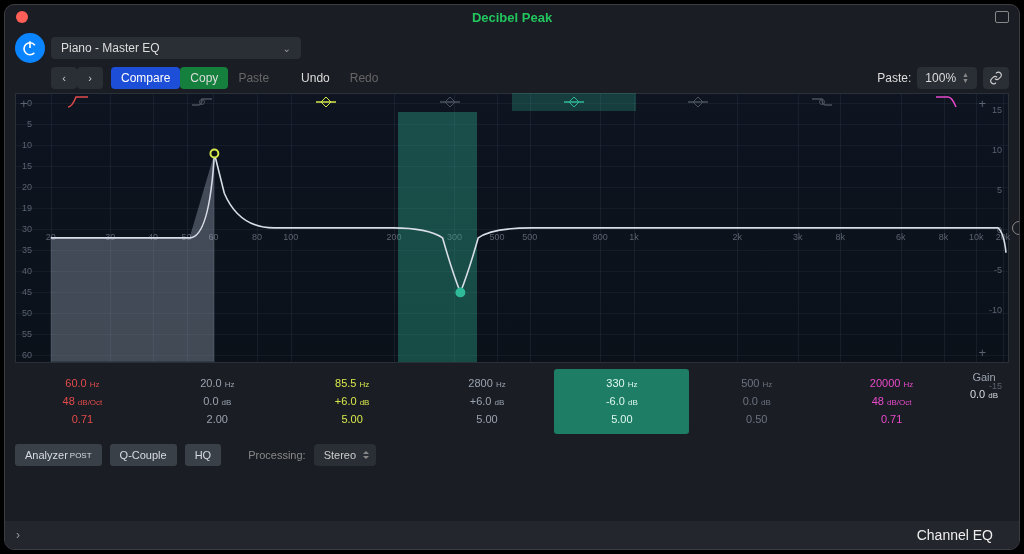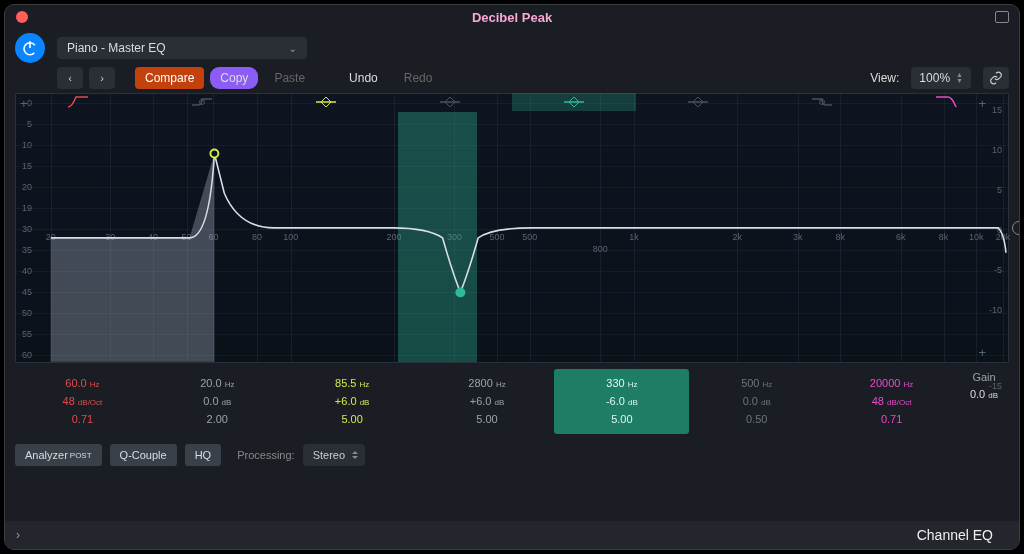--- a/index.html
+++ b/index.html
@@ -1,31 +1,31 @@
 <!DOCTYPE html>
 <html><head>
 <meta charset="utf-8">
 <style>
 *{box-sizing:border-box;margin:0;padding:0;font-family:-apple-system,Helvetica,Arial,sans-serif;}
 body{background:#000;width:1024px;height:554px;overflow:hidden;}
 .win{width:1016px;height:546px;margin:4px;background:#1a1d23;border-radius:10px;border:1px solid #3a3d42;position:relative;overflow:hidden;}
 .titlebar{height:24px;display:flex;align-items:center;position:relative;}
 .traffic{width:12px;height:12px;border-radius:50%;margin-left:11px;}
 .red{background:#ff5f57;}
-.title{position:absolute;left:0;right:0;text-align:center;color:#f9a8d4;font-size:13px;font-weight:600;}
+.title{position:absolute;left:0;right:0;text-align:center;color:#22c55e;font-size:13px;font-weight:600;}
 .maxicon{position:absolute;right:10px;top:6px;width:14px;height:12px;border:1px solid #888;border-radius:2px;}
 .toolbar{height:64px;padding:4px 10px;display:flex;flex-direction:column;gap:4px;}
-.tbrow{display:flex;align-items:center;gap:6px;}
+.tbrow{display:flex;align-items:center;}
 .power{width:30px;height:30px;border-radius:50%;background:#0a84ff;display:flex;align-items:center;justify-content:center;margin-right:6px;}
 .power svg{width:18px;height:18px;}
 .preset{flex:0 0 250px;height:22px;background:#2a2e35;border-radius:4px;padding:0 10px;display:flex;align-items:center;justify-content:space-between;color:#ddd;font-size:12px;}
 .chev{color:#999;font-size:10px;}
 .btn{height:22px;padding:0 10px;border-radius:4px;display:flex;align-items:center;color:#ddd;font-size:12px;cursor:pointer;}
-.btn.dark{background:#8b5cf6;border-radius:9px;}
-.btn.blue{background:#c2410c;color:#fff;}
+.btn.dark{background:#15803d;}
+.btn.blue{background:#1d4ed8;color:#fff;}
 .btn.dim{color:#666;}
 .navbtn{width:26px;height:22px;background:#2a2e35;border-radius:4px;display:flex;align-items:center;justify-content:center;color:#ccc;font-size:11px;}
 .spacer{flex:1;}
 .viewlbl{color:#ddd;font-size:12px;margin-right:6px;}
 .zoom{height:22px;padding:0 8px;background:#2a2e35;border-radius:4px;display:flex;align-items:center;color:#ddd;font-size:12px;gap:6px;}
 .stepper{display:flex;flex-direction:column;font-size:7px;line-height:6px;color:#888;}
 .linkbtn{width:26px;height:22px;background:#2a2e35;border-radius:4px;display:flex;align-items:center;justify-content:center;margin-left:6px;}
 .graph{position:relative;height:270px;margin:0 10px;background:linear-gradient(180deg,#0e1420 0%,#0b1119 100%);border:1px solid #2a3038;}
 .lscale{position:absolute;left:-6px;top:0;bottom:0;width:30px;}
 .lscale div{position:absolute;right:8px;color:#5a6370;font-size:9px;transform:translateY(-50%);}
@@ -45,21 +45,21 @@
 .selband{position:absolute;background:rgba(47,186,154,0.35);}
 .curve{position:absolute;inset:0;}
 .params{display:flex;margin:6px 10px 0;gap:0;}
 .pcol{flex:1;text-align:center;padding:6px 4px;border-radius:3px;}
 .pcol.sel{background:#1e7d65;}
 .pval{font-size:11px;line-height:17px;}
 .gaincol{width:50px;text-align:center;}
 .bbar{display:flex;align-items:center;gap:8px;margin:10px 10px 0;font-size:11px;}
 .bbtn{height:22px;padding:0 10px;background:#3a4048;border-radius:3px;display:flex;align-items:center;color:#d8dce2;font-size:11px;}
 .bbtn.sup sup{font-size:8px;margin-left:2px;}
-.proclbl{color:#888;margin-left:8px;}
+.proclbl{color:#888;margin-left:19px;}
 .dd{height:22px;padding:0 20px 0 10px;background:#2a2e35;border-radius:4px;display:flex;align-items:center;color:#ccc;font-size:11px;position:relative;}
 .dd::after{content:'';position:absolute;right:7px;top:7px;border-left:3px solid transparent;border-right:3px solid transparent;border-bottom:3px solid #888;}
 .dd::before{content:'';position:absolute;right:7px;bottom:7px;border-left:3px solid transparent;border-right:3px solid transparent;border-top:3px solid #888;}
 .footer{position:absolute;bottom:0;left:0;right:0;height:28px;background:#23262c;display:flex;align-items:center;}
 .footchev{width:26px;text-align:center;color:#999;font-size:12px;}
 .foottitle{flex:1;text-align:right;color:#eee;font-size:14px;font-weight:500;}
 </style>
 </head>
 <body>
 
@@ -88,21 +88,21 @@
       <div class="navbtn">‹</div>
       <div class="navbtn">›</div>
       <div style="width:8px"></div>
       <div class="btn blue">Compare</div>
       <div class="btn dark">Copy</div>
       <div class="btn dim">Paste</div>
       <div style="width:12px"></div>
       <div class="btn">Undo</div>
       <div class="btn dim">Redo</div>
       <div class="spacer"></div>
-      <span class="viewlbl">View:</span>
+      <span class="viewlbl">Paste:</span>
       <div class="zoom">
         <span>100%</span>
         <div class="stepper">
             <span>▲</span>
             <span>▼</span>
           </div>
       </div>
       <div class="linkbtn">
         <svg width="14" height="14" viewBox="0 0 24 24">
             <path d="M10 13a5 5 0 007 0l3-3a5 5 0 00-7-7l-1 1M14 11a5 5 0 00-7 0l-3 3a5 5 0 007 7l1-1" fill="none" stroke="#ccc" stroke-width="2"></path>
@@ -157,21 +157,21 @@
         <div class="flabel" style="left: 27.7%; top: 138px;">100</div>
         <div class="vline" style="left: 38.1%;"></div>
         <div class="flabel" style="left: 38.1%; top: 138px;">200</div>
         <div class="vline" style="left: 44.2%;"></div>
         <div class="flabel" style="left: 44.2%; top: 138px;">300</div>
         <div class="vline" style="left: 48.5%;"></div>
         <div class="flabel" style="left: 48.5%; top: 138px;">500</div>
         <div class="vline" style="left: 51.8%;"></div>
         <div class="flabel" style="left: 51.8%; top: 138px;">500</div>
         <div class="vline" style="left: 58.9%;"></div>
-        <div class="flabel" style="left: 58.9%; top: 138px; margin-top: 12px;">800</div>
+        <div class="flabel" style="left: 58.9%; top: 138px;">800</div>
         <div class="vline" style="left: 62.3%;"></div>
         <div class="flabel" style="left: 62.3%; top: 138px;">1k</div>
         <div class="vline" style="left: 72.7%;"></div>
         <div class="flabel" style="left: 72.7%; top: 138px;">2k</div>
         <div class="vline" style="left: 78.8%;"></div>
         <div class="flabel" style="left: 78.8%; top: 138px;">3k</div>
         <div class="vline" style="left: 83.1%;"></div>
         <div class="flabel" style="left: 83.1%; top: 138px;">8k</div>
         <div class="vline" style="left: 89.2%;"></div>
         <div class="flabel" style="left: 89.2%; top: 138px;">6k</div>

